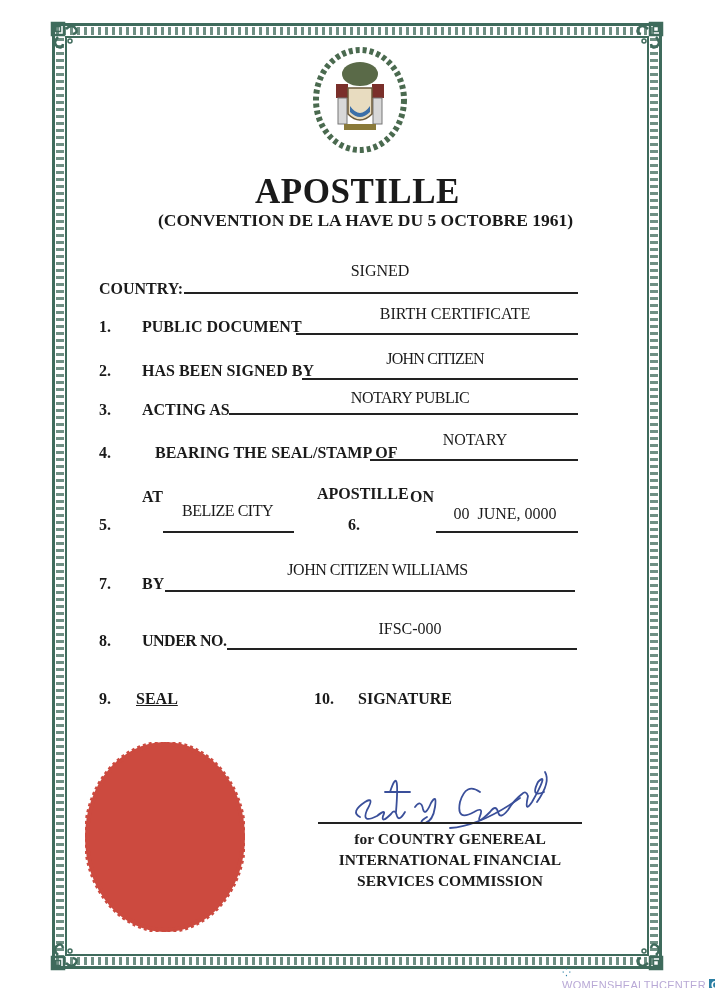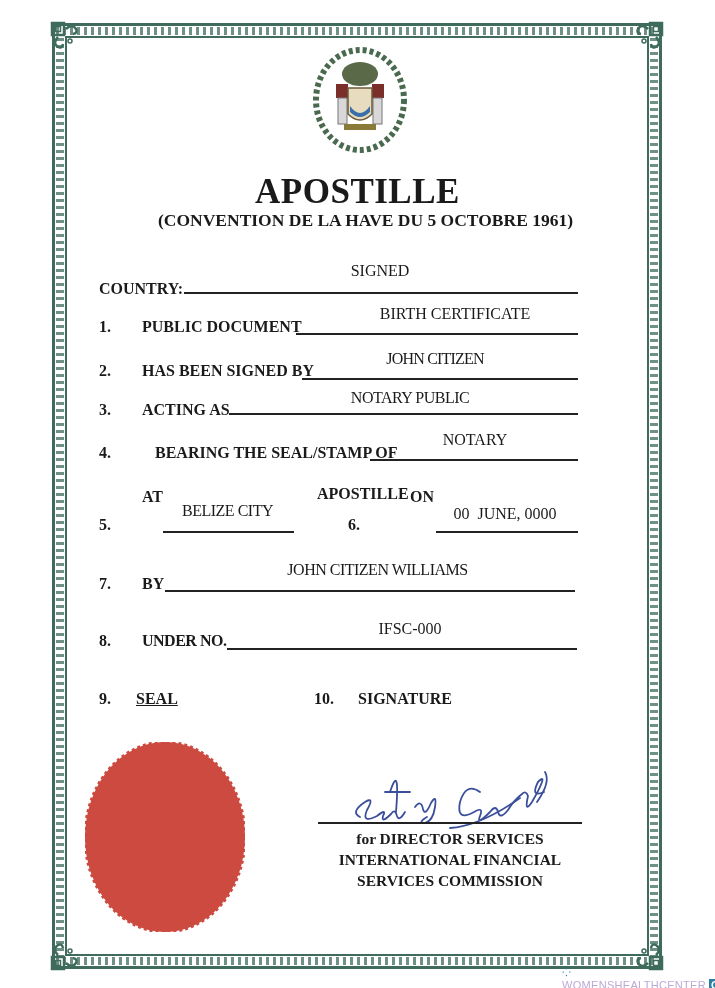--- a/index.html
+++ b/index.html
@@ -170,17 +170,17 @@
       <path d="M60 30 q10 -30 6 20"></path>
       <path d="M55 30 h25"></path>
       <path d="M85 45 q6 -8 8 2 q2 8 8 -6 q6 -10 4 4 q-2 14 -10 16 q-8 0 2 -6"></path>
       <path d="M150 30 q-14 -10 -20 10 q-4 20 14 10 q10 -6 6 4 q-4 10 10 -4 q6 -8 8 0 q2 8 10 -2 q6 -10 14 -16 q4 -4 6 2 q-4 18 4 6 q8 -14 10 -20 q2 -6 -4 0 q-8 16 6 10"></path>
       <path d="M120 66 q30 -2 70 -30"></path>
       <path d="M215 10 q6 10 -8 30"></path>
     </g>
   </svg>
 </div>
 <div class="sigline"></div>
-<div class="sigtxt" style="top:830px;">for DIRECTOR SERVICES</div>
+<div class="sigtxt" style="top:830px;">for COUNTRY GENEREAL</div>
 <div class="sigtxt" style="top:851px;">INTERNATIONAL FINANCIAL</div>
 <div class="sigtxt" style="top:872px;">SERVICES COMMISSION</div>
 
 <div class="wm"><span style="color:#2b7fa3;">⁘ </span><span>WOMENSHEALTHCENTER</span><span class="org">ORG</span></div>
 
 </body></html>

